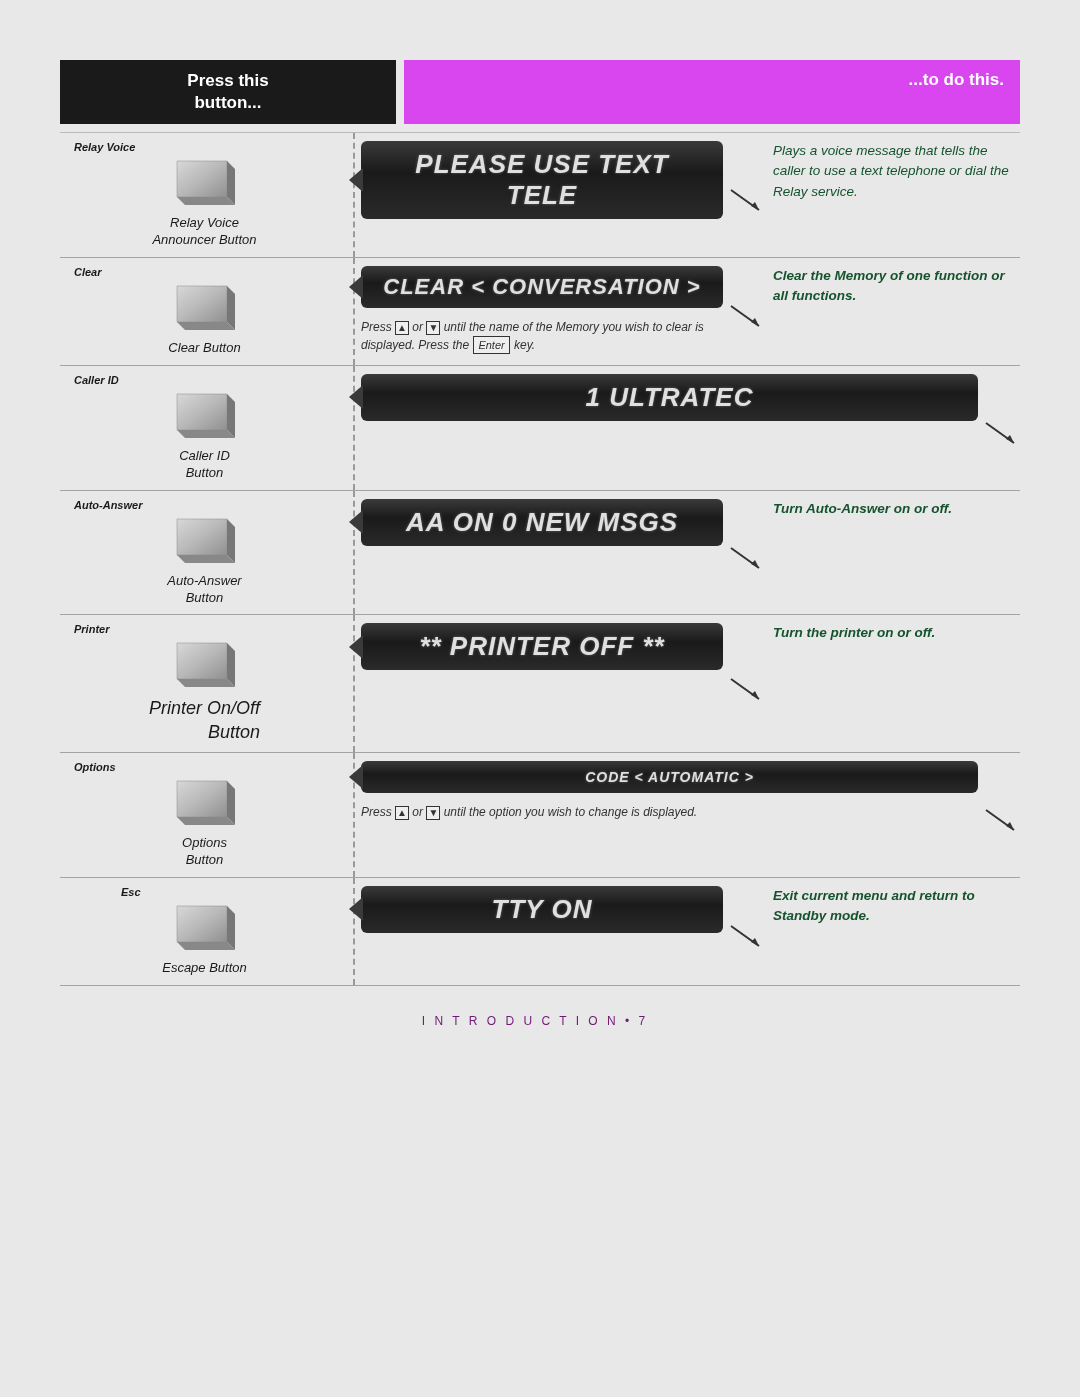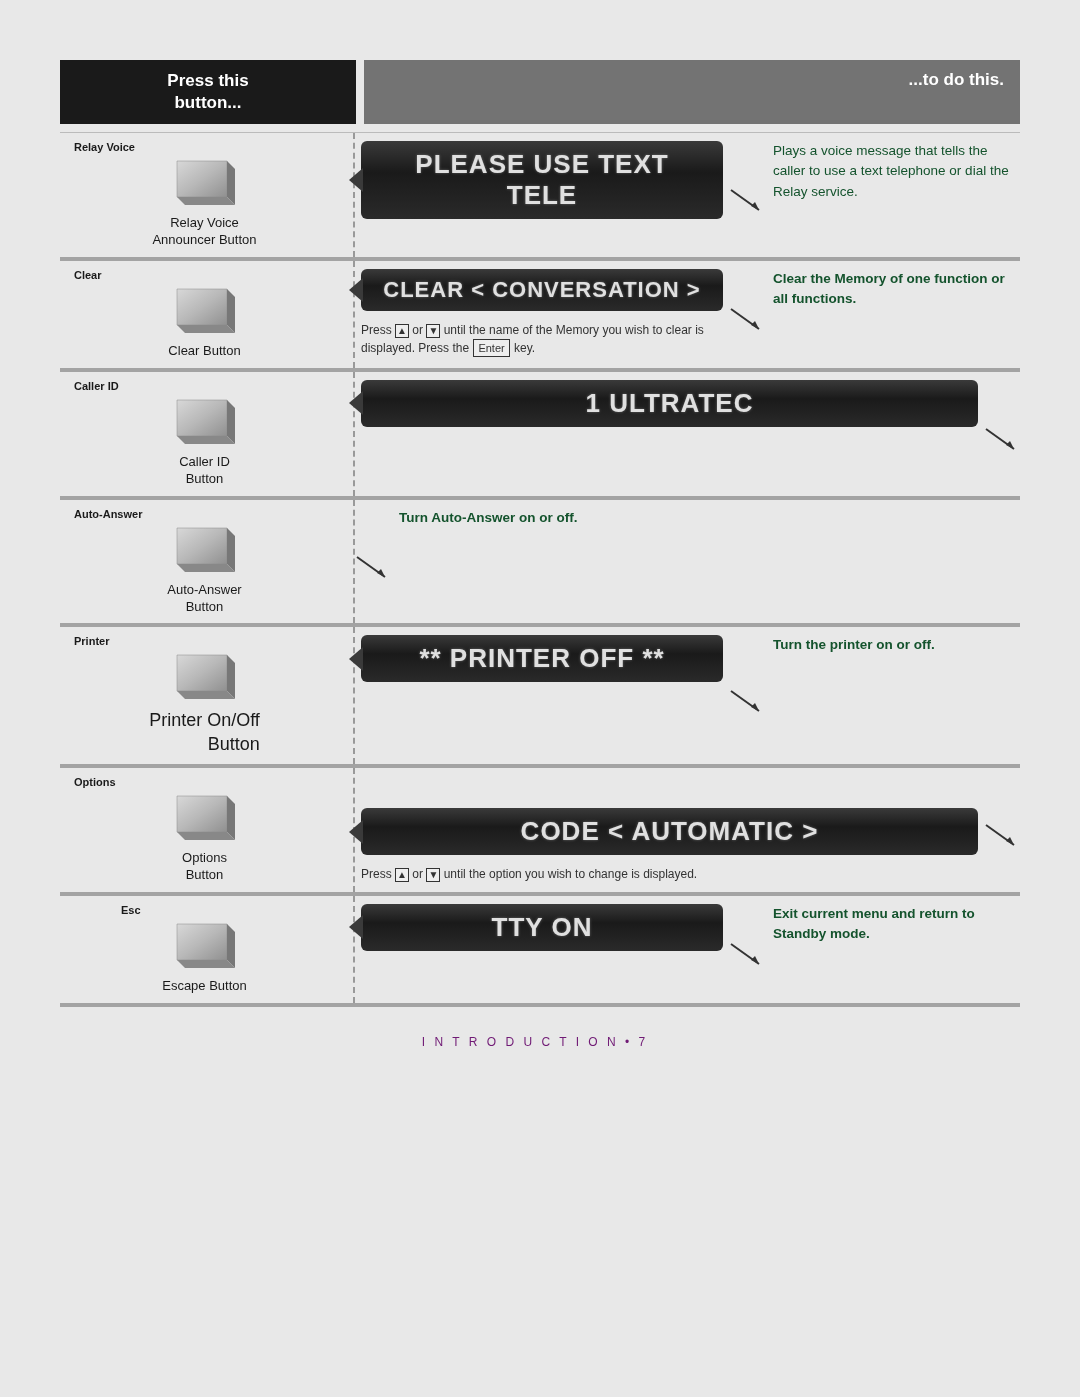--- a/index.html
+++ b/index.html
@@ -19,33 +19,33 @@
     }
 
     
     .header-row {
       display: flex;
       align-items: stretch;
       margin-bottom: 8px;
     }
 
     .header-left {
-      width: 296px;
+      width: 336px;
       background: #1a1a1a;
       color: white;
       font-weight: bold;
       font-size: 17px;
       padding: 10px 16px;
       text-align: center;
       line-height: 1.3;
     }
 
     .header-right {
       flex: 1;
-      background: #737373;
+      background: #d946ef;
       color: white;
       font-weight: bold;
       font-size: 17px;
       padding: 10px 16px;
       text-align: right;
       margin-left: 8px;
     }
 
     .btn-label-top {
       font-size: 11px;
@@ -105,21 +105,22 @@
       text-align: center;
       font-size: 12px;
       color: #701a75;
       letter-spacing: 3px;
       margin-top: 28px;
       padding-right: 10px;
     }
 
     .func-row-wrapper {
       display: flex;
-      border-bottom: 4px solid #a3a3a3;
+      border-bottom: 1px solid #a3a3a3;
+      font-style: italic;
     }
 
     .func-row-wrapper:first-child {
       border-top: 1px solid #bbb;
     }
 
     .left-section {
       width: 295px;
       border-right: 2px dashed #999;
       padding: 8px 8px 8px 4px;
@@ -310,20 +311,27 @@
           <stop offset="0%" stop-color="#d8d8d8"></stop>
           <stop offset="50%" stop-color="#b8b8b8"></stop>
           <stop offset="100%" stop-color="#909090"></stop>
         </linearGradient>
       </defs>
     </svg>
   
       </div>
       <div class="btn-caption" style="font-size:13px;text-align:center;line-height:1.3;">Auto-Answer<br>Button</div>
     </div>
+    <div class="middle-section">
+      <div class="display-screen dark-bg" style="font-size:26px;position:relative;">
+        <div class="arrow-left"></div>
+        AA ON    0 NEW MSGS
+      </div>
+
+    </div>
     <div class="connector-section">
 
     <svg width="36" height="36" viewBox="0 0 36 36">
       <line x1="2" y1="8" x2="30" y2="28" stroke="#333" stroke-width="2"></line>
       <polygon points="30,28 22,24 26,20" fill="#333"></polygon>
     </svg>
 
     </div>
     <div class="right-section">
       <strong>Turn Auto-Answer on or off.</strong>
@@ -390,21 +398,21 @@
           <stop offset="50%" stop-color="#b8b8b8"></stop>
           <stop offset="100%" stop-color="#909090"></stop>
         </linearGradient>
       </defs>
     </svg>
   
       </div>
       <div class="btn-caption" style="font-size:13px;text-align:center;line-height:1.3;">Options<br>Button</div>
     </div>
     <div class="middle-section">
-      <div class="display-screen dark-bg" style="font-size:26px;position:relative;margin-top:32px;">
+      <div class="display-screen dark-bg" style="font-size:14px;position:relative;">
         <div class="arrow-left"></div>
         CODE    &lt; AUTOMATIC &gt;
       </div>
       <div style="font-size:12px;color:#333;line-height:1.5;padding:4px 2px 0 0;">Press <span style="display:inline-block;width:14px;height:14px;border:1.5px solid #333;text-align:center;line-height:12px;font-size:10px;background:#eee;">▲</span> or <span style="display:inline-block;width:14px;height:14px;border:1.5px solid #333;text-align:center;line-height:12px;font-size:10px;background:#eee;">▼</span> until the option you wish to change is displayed.</div>
     </div>
     <div class="connector-section">
 
     <svg width="36" height="36" viewBox="0 0 36 36">
       <line x1="2" y1="8" x2="30" y2="28" stroke="#333" stroke-width="2"></line>
       <polygon points="30,28 22,24 26,20" fill="#333"></polygon>

